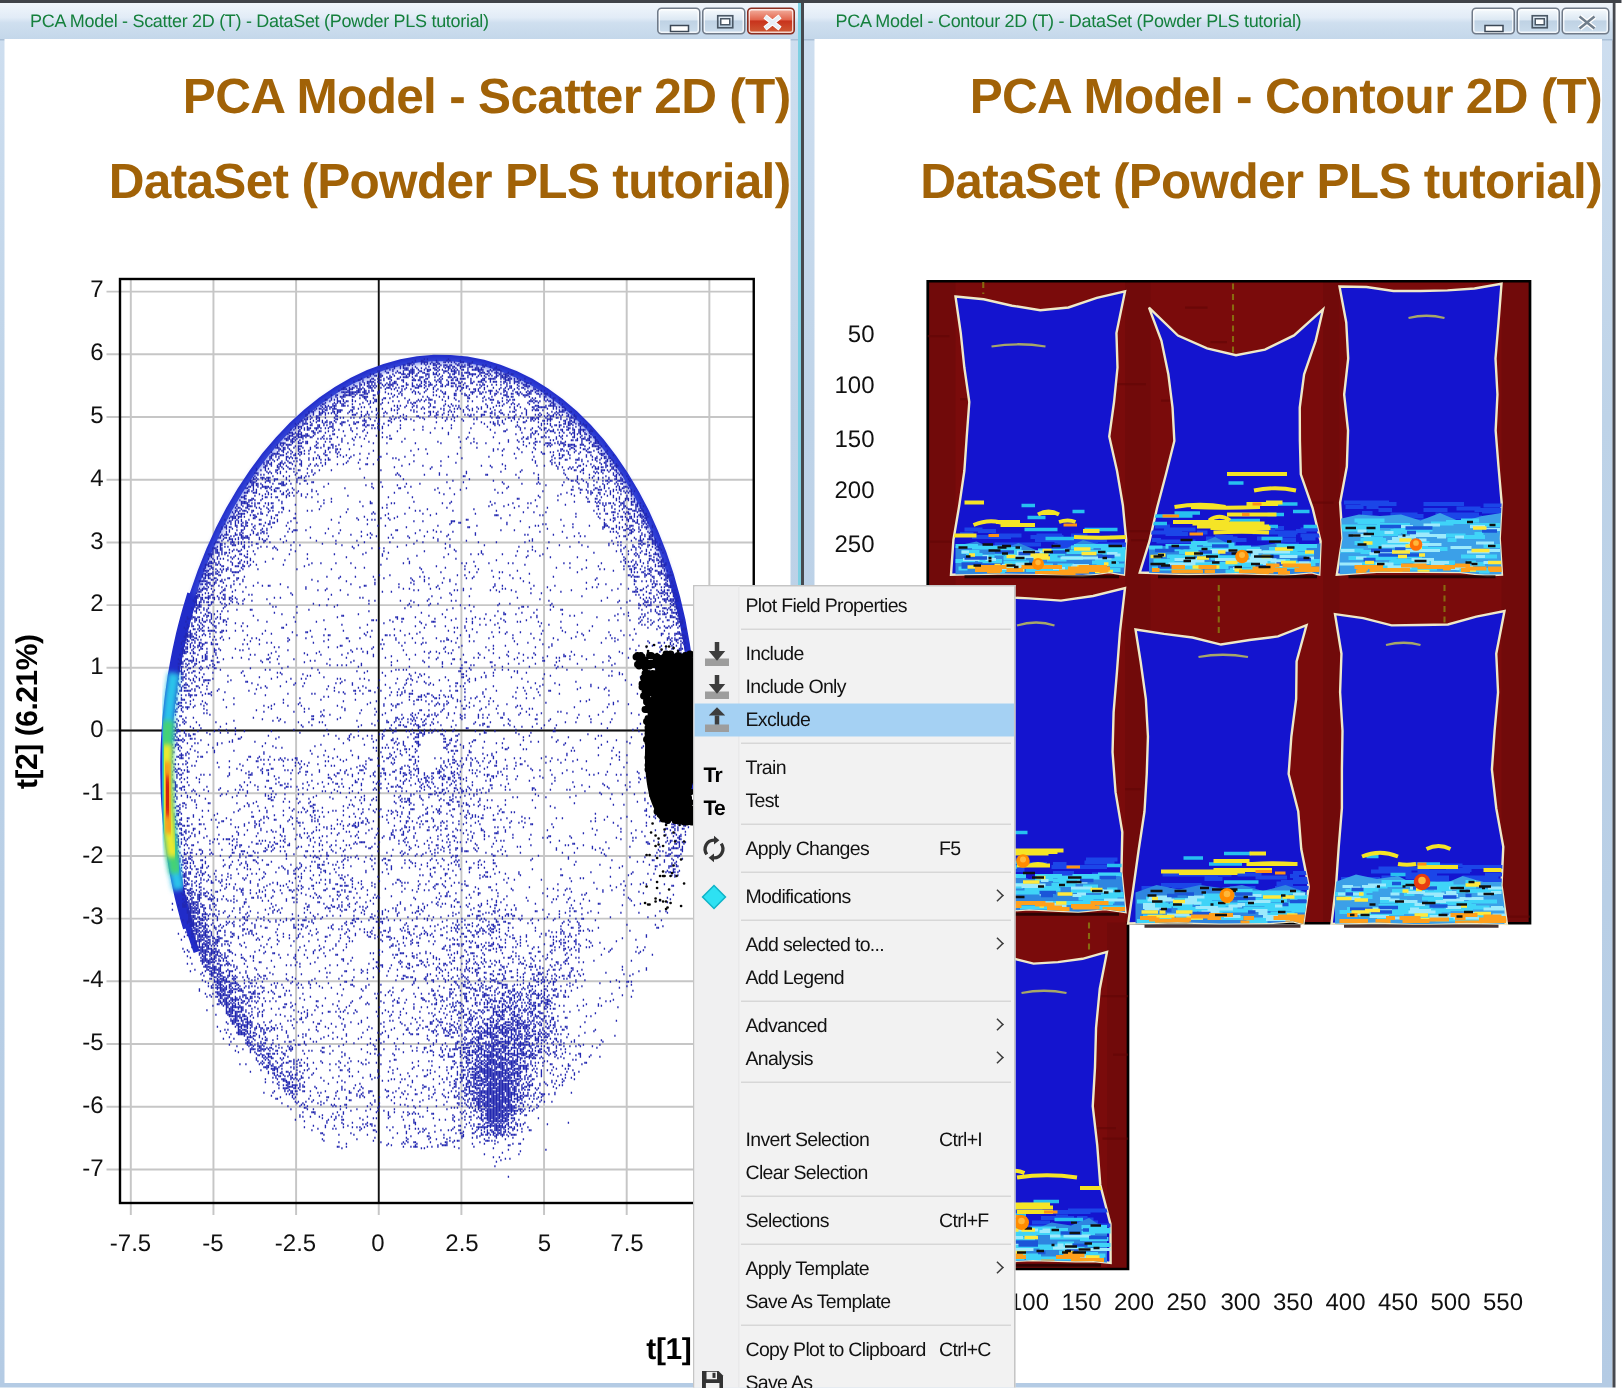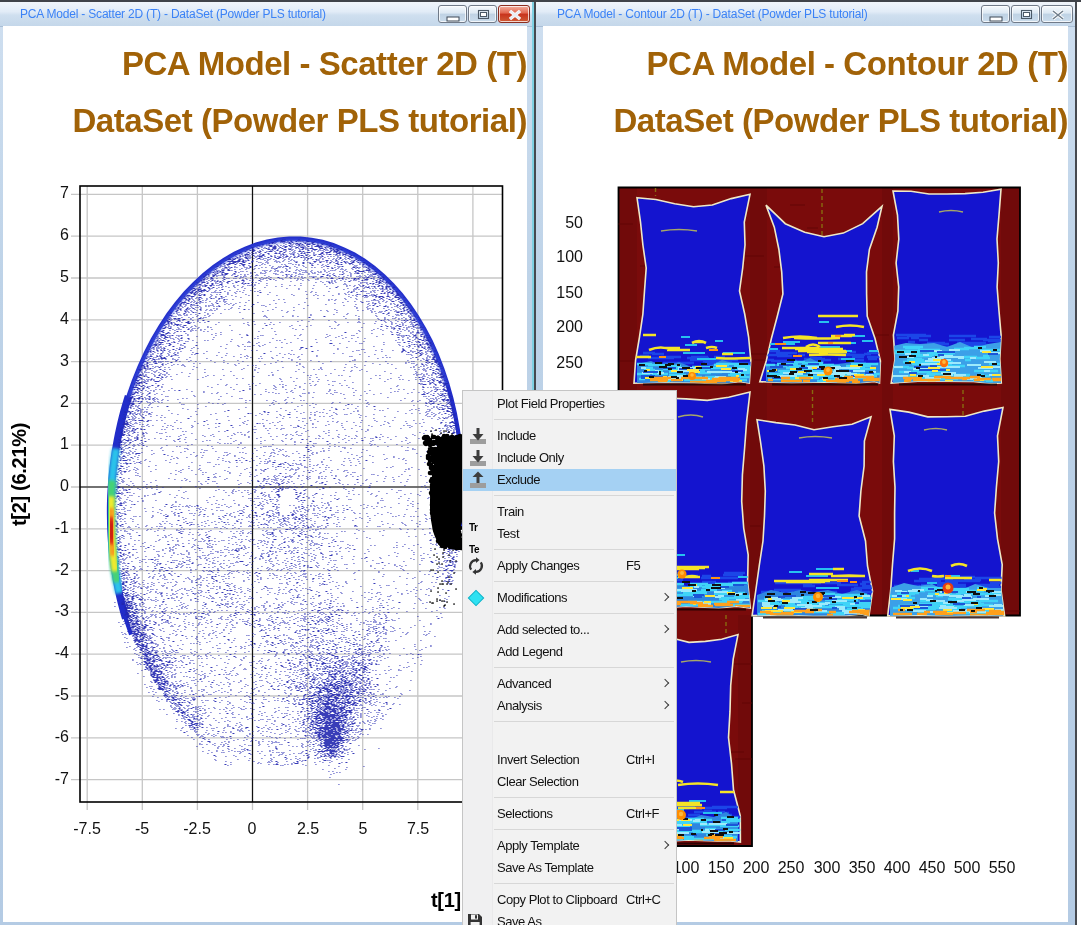--- a/index.html
+++ b/index.html
@@ -2,21 +2,21 @@
 <html><head><meta charset="utf-8"><style>
 *{margin:0;padding:0;box-sizing:border-box}
 html,body{width:1081px;height:925px;overflow:hidden;background:#fff;font-family:"Liberation Sans",sans-serif}
 #stage{position:absolute;left:0;top:0;width:1081px;height:925px}
 .win{position:absolute;top:0}
 #winL{left:0;width:534px;height:925px;z-index:2}
 #winR{left:534px;width:543px;height:925px;z-index:1}
 .wframe{position:absolute;inset:0;background:linear-gradient(180deg,#cfdff0 0%,#bed3e8 30%,#b4cbe4 100%)}
 .tbar{position:absolute;left:0;right:0;top:2px;height:25px;border-bottom:1px solid #aabfd6;
  background:linear-gradient(180deg,#f0f5fb 0%,#e2ecf7 40%,#cfdfef 55%,#c4d7ea 100%)}
-.ttext{position:absolute;left:20px;top:7px;font-size:12px;color:#3b82f6;white-space:nowrap;letter-spacing:-0.2px}
+.ttext{position:absolute;left:20px;top:7px;font-size:12px;color:#15803d;white-space:nowrap;letter-spacing:-0.2px}
 .topline{position:absolute;left:0;right:0;top:0;height:2px;background:#404349}
 .content{position:absolute;background:#fff}
 #winL .content{left:3px;top:26px;width:524px;height:896px}
 #winR .content{left:9px;top:26px;width:525px;height:896px}
 #winR .wframe{border-left:2px solid #46494f;border-right:2px solid #46494f}
 #winL .edgeR{position:absolute;right:0;top:2px;width:2px;bottom:0;background:#7ed0e2}
 .btns{position:absolute;top:5px;height:18px}
 #winL .btns{left:438px;width:92px}
 #winR .btns{left:447px;width:91px}
 .wb{position:absolute;top:0;height:18px;border:1px solid #707a88;border-radius:3px;
@@ -28,21 +28,21 @@
 #menu{position:absolute;left:462px;top:390px;width:215px;height:535px;background:#f2f2f2;
  border:1px solid #c5c5c5;border-bottom:none;z-index:10;font-size:13px;letter-spacing:-0.45px;color:#121212}
 #menu::before{content:"";position:absolute;left:0;top:0;width:29px;bottom:0;background:#f0f0f1;border-right:1px solid #e9e9ea}
 .mi{position:absolute;left:0;width:213px;height:22px;line-height:22px}
 .mi.hi{background:#a5d1f3}
 .mlab{position:absolute;left:34px;top:0;white-space:nowrap}
 .mac{position:absolute;left:163px;top:0}
 .msep{position:absolute;left:31px;right:2px;height:1px;background:#d7d7d7}
 .sub{position:absolute;right:8px;top:7px;width:6px;height:6px;border-top:1.6px solid #3c3c3c;border-right:1.6px solid #3c3c3c;transform:rotate(45deg)}
 .gic{position:absolute;left:4px;top:2px}
-.gtx{position:absolute;left:6px;top:16px;font-weight:bold;font-size:10px;color:#000}
+.gtx{position:absolute;left:6px;top:4px;font-weight:bold;font-size:14px;color:#000}
 </style></head>
 <body>
 <div id="stage">
     <div style="position:absolute;left:0;top:0;width:1081px;height:2px;background:#404349;z-index:5"></div>
 <div class="win" id="winR">
   <div class="wframe"></div>
   <div class="tbar" style="left:2px;right:2px"></div>
   <div class="topline" style="border-radius:0 6px 0 0"></div>
   <div class="ttext" style="left:23px">PCA Model - Contour 2D (T) - DataSet (Powder PLS tutorial)</div>
   <div class="btns">

